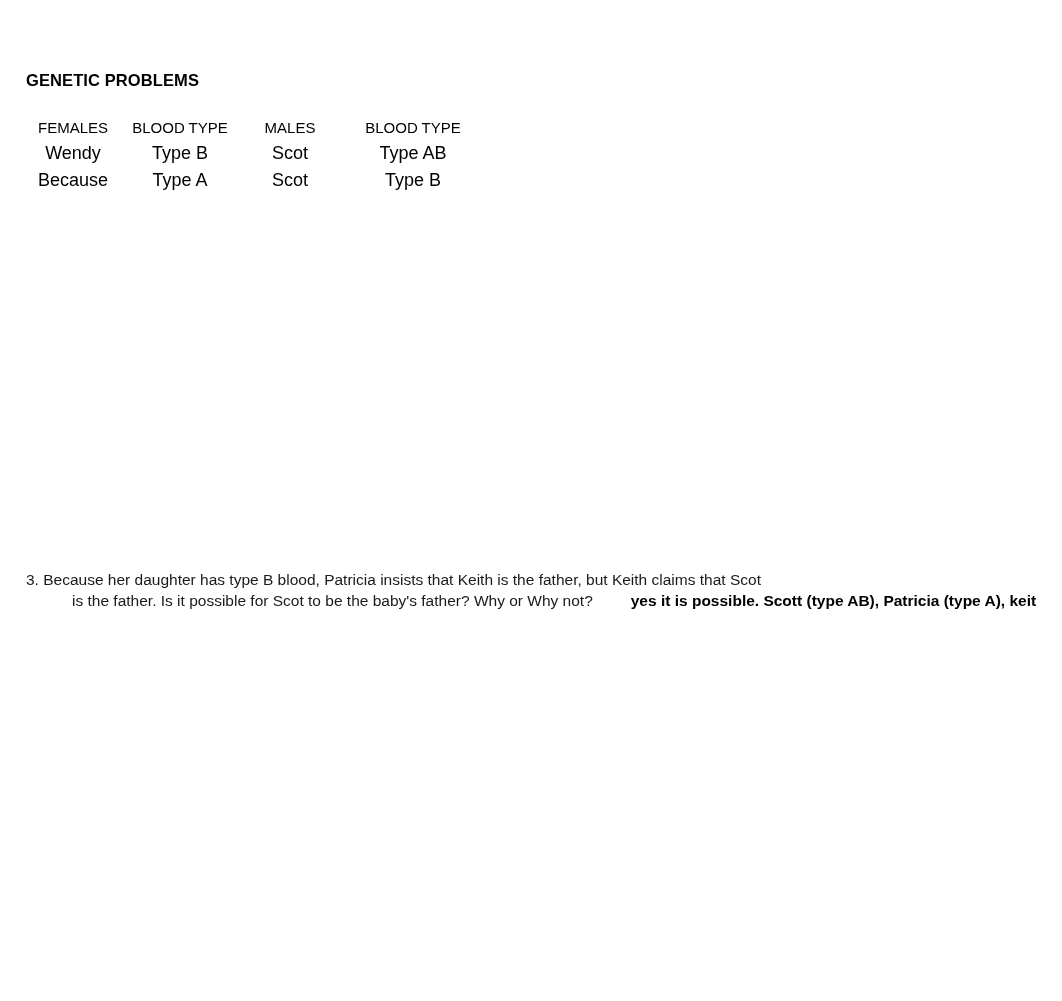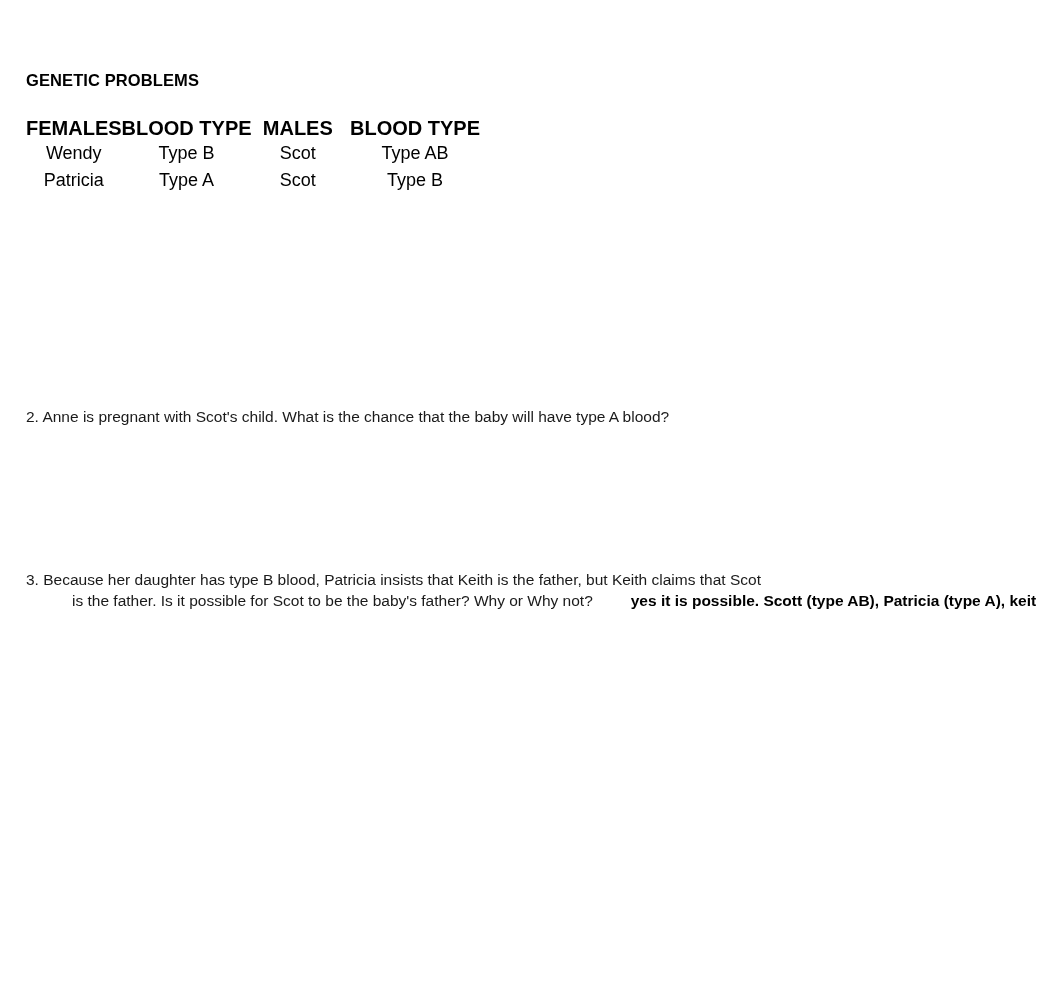--- a/index.html
+++ b/index.html
@@ -51,22 +51,22 @@
     margin: 0;
     text-align: center;
     font-size: 18px;
     font-weight: normal;
     line-height: 27px;
     height: 27px;
     vertical-align: top;
     white-space: nowrap;
   }
   .blood-table th {
-    font-weight: bold;
-    font-size: 20px;
+    font-weight: normal;
+    font-size: 15px;
     line-height: 24px;
     height: 24px;
     margin-left: 42px;
   }
   .col-fem   { width: 94px; }
   .col-fembt { width: 120px; }
   .col-male  { width: 100px; }
   .col-malebt{ width: 146px; }
 
   
@@ -140,31 +140,28 @@
       </tr>
     </thead>
     <tbody>
       <tr>
         <td>Wendy</td>
         <td>Type B</td>
         <td>Scot</td>
         <td>Type AB</td>
       </tr>
       <tr>
-        <td>Patricia</td>
+        <td>Because</td>
         <td>Type A</td>
         <td>Scot</td>
         <td>Type B</td>
       </tr>
     </tbody>
   </table>
 
-  <div class="qblock" id="q2">
-    <div class="qline">2. Anne is pregnant with Scot's child. What is the chance that the baby will have type A blood?</div>
-  </div>
 
   <div class="qblock" id="q3">
     <div class="qline">3. Because her daughter has type B blood, Patricia insists that Keith is the father, but Keith claims that Scot</div>
     <div class="qline indent"><span>is the father. Is it possible for Scot to be the baby's father? Why or Why not?</span><span class="answer-wrap"><span class="answer">yes it is possible. Scott (type AB), Patricia (type A), keith (typ</span></span></div>
   </div>
 
 
 </div>
 
 </body></html>

